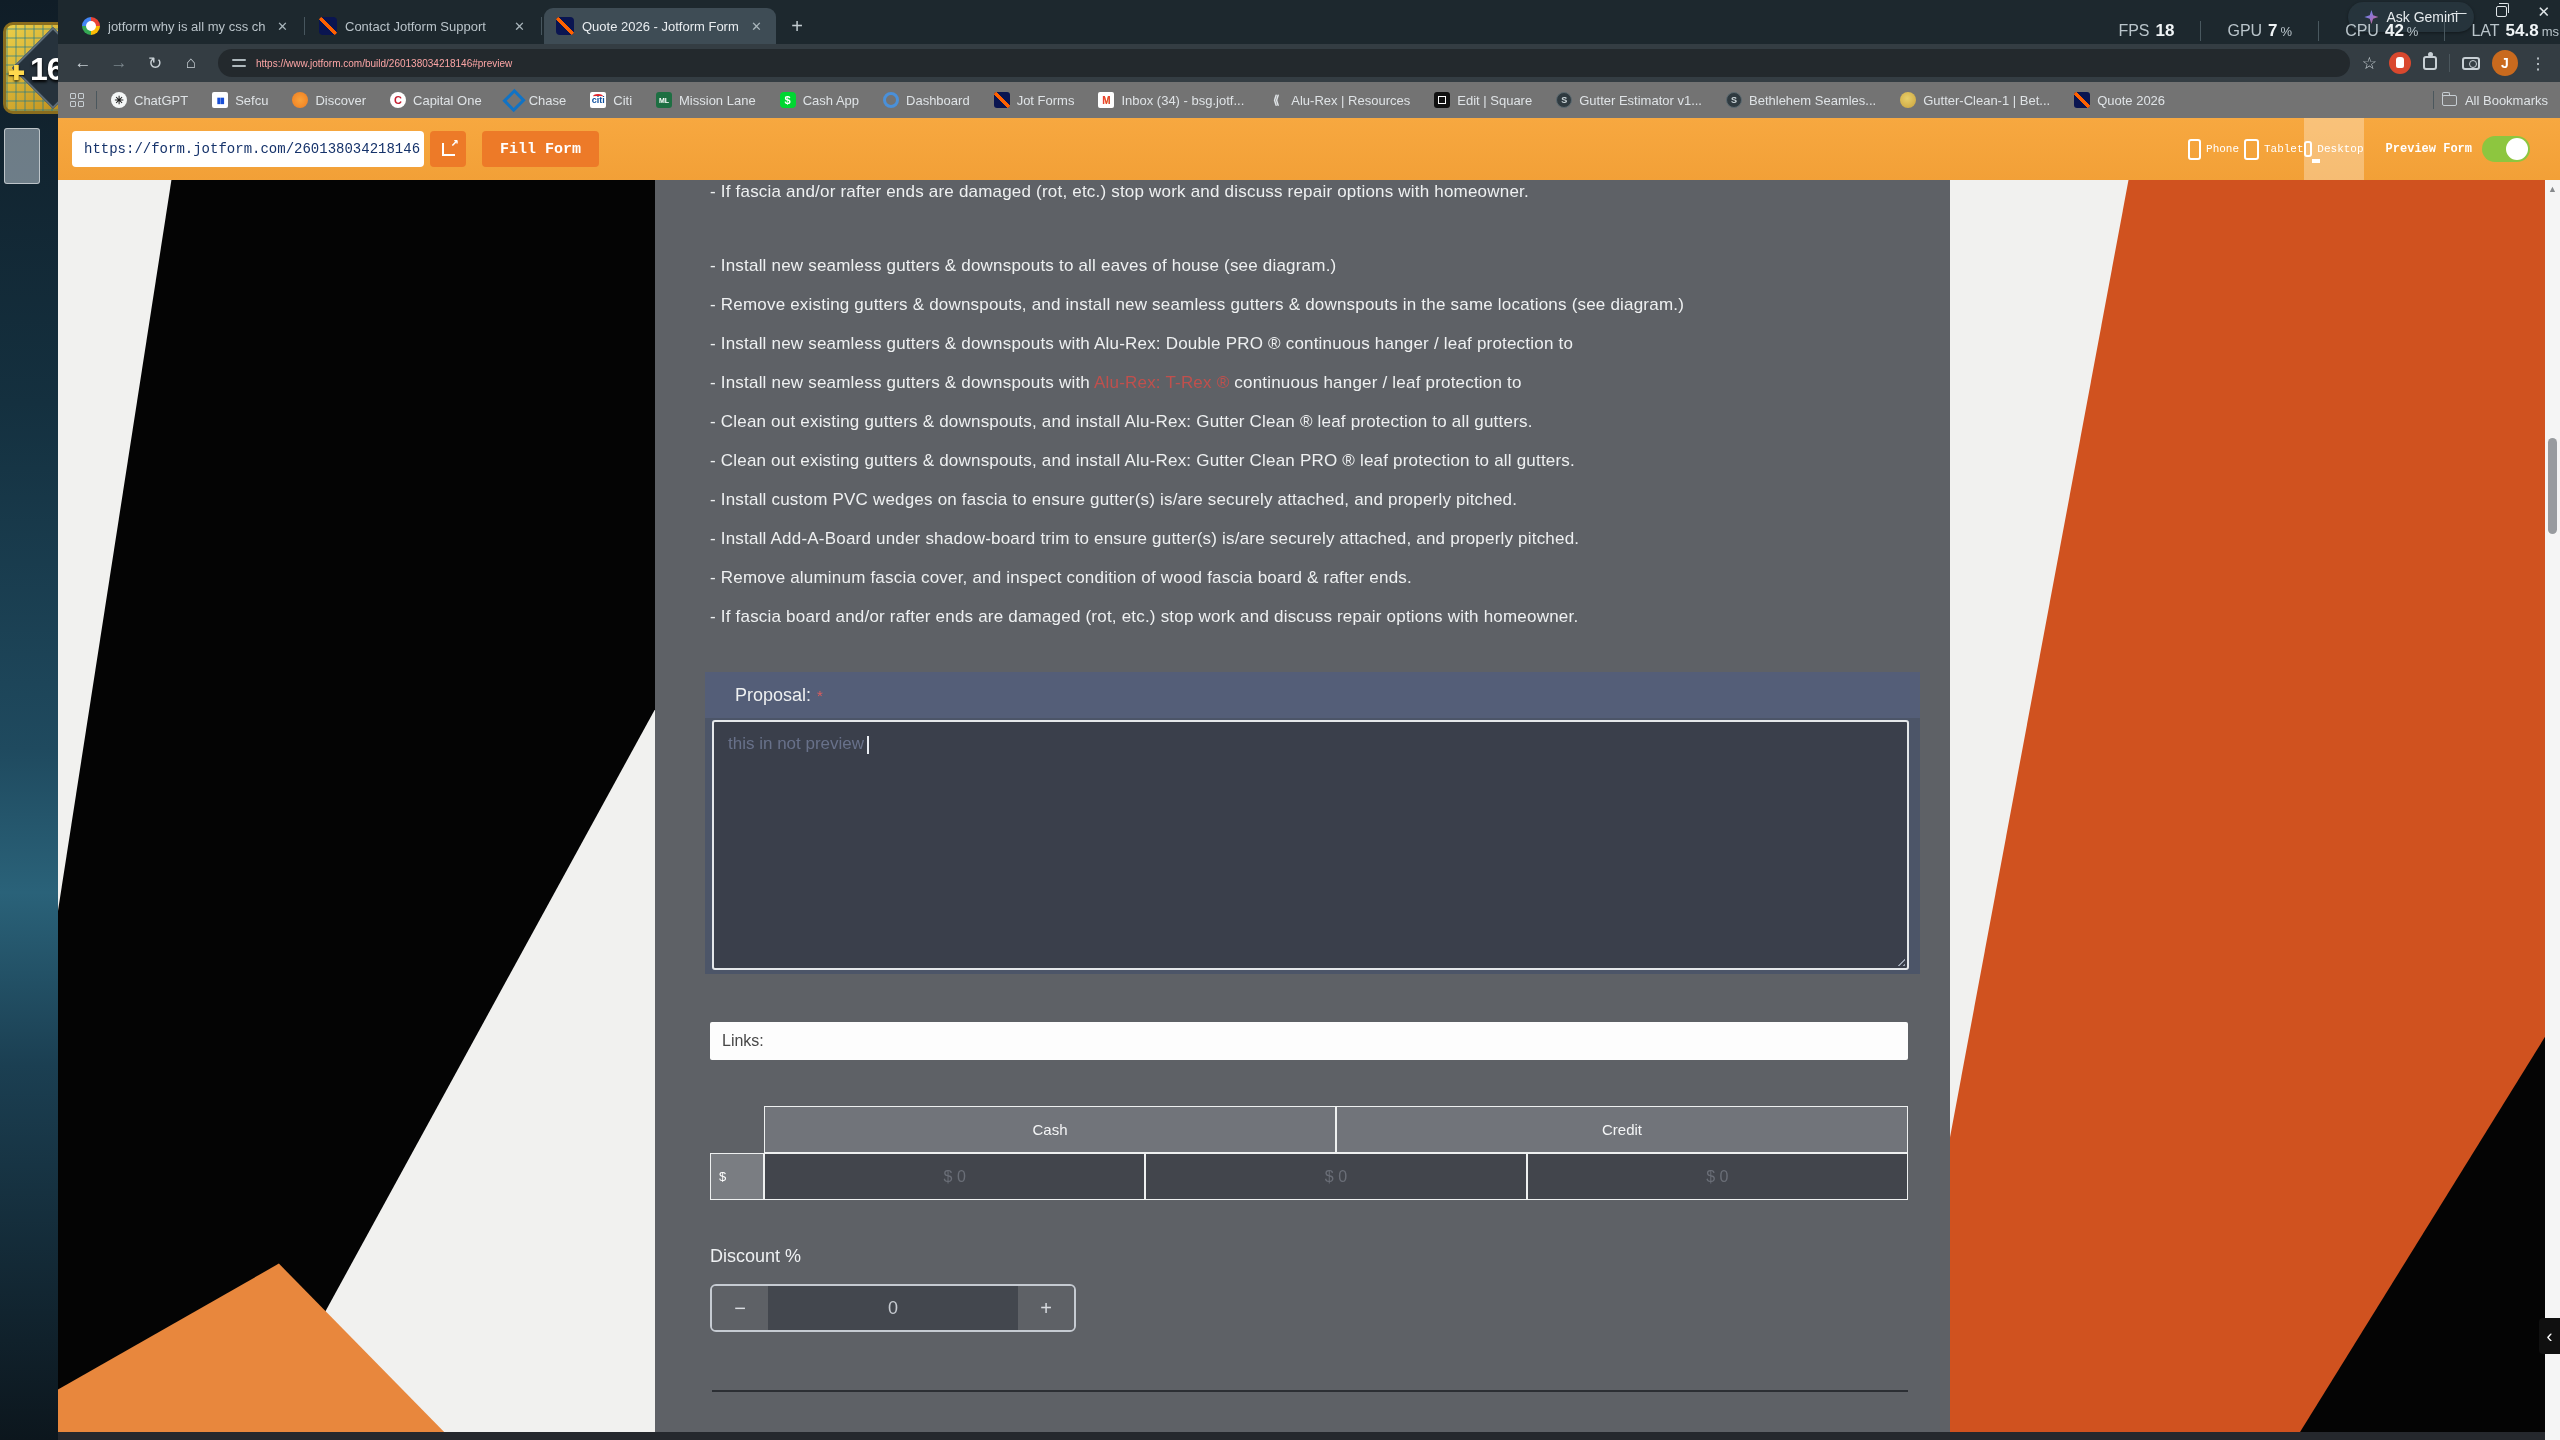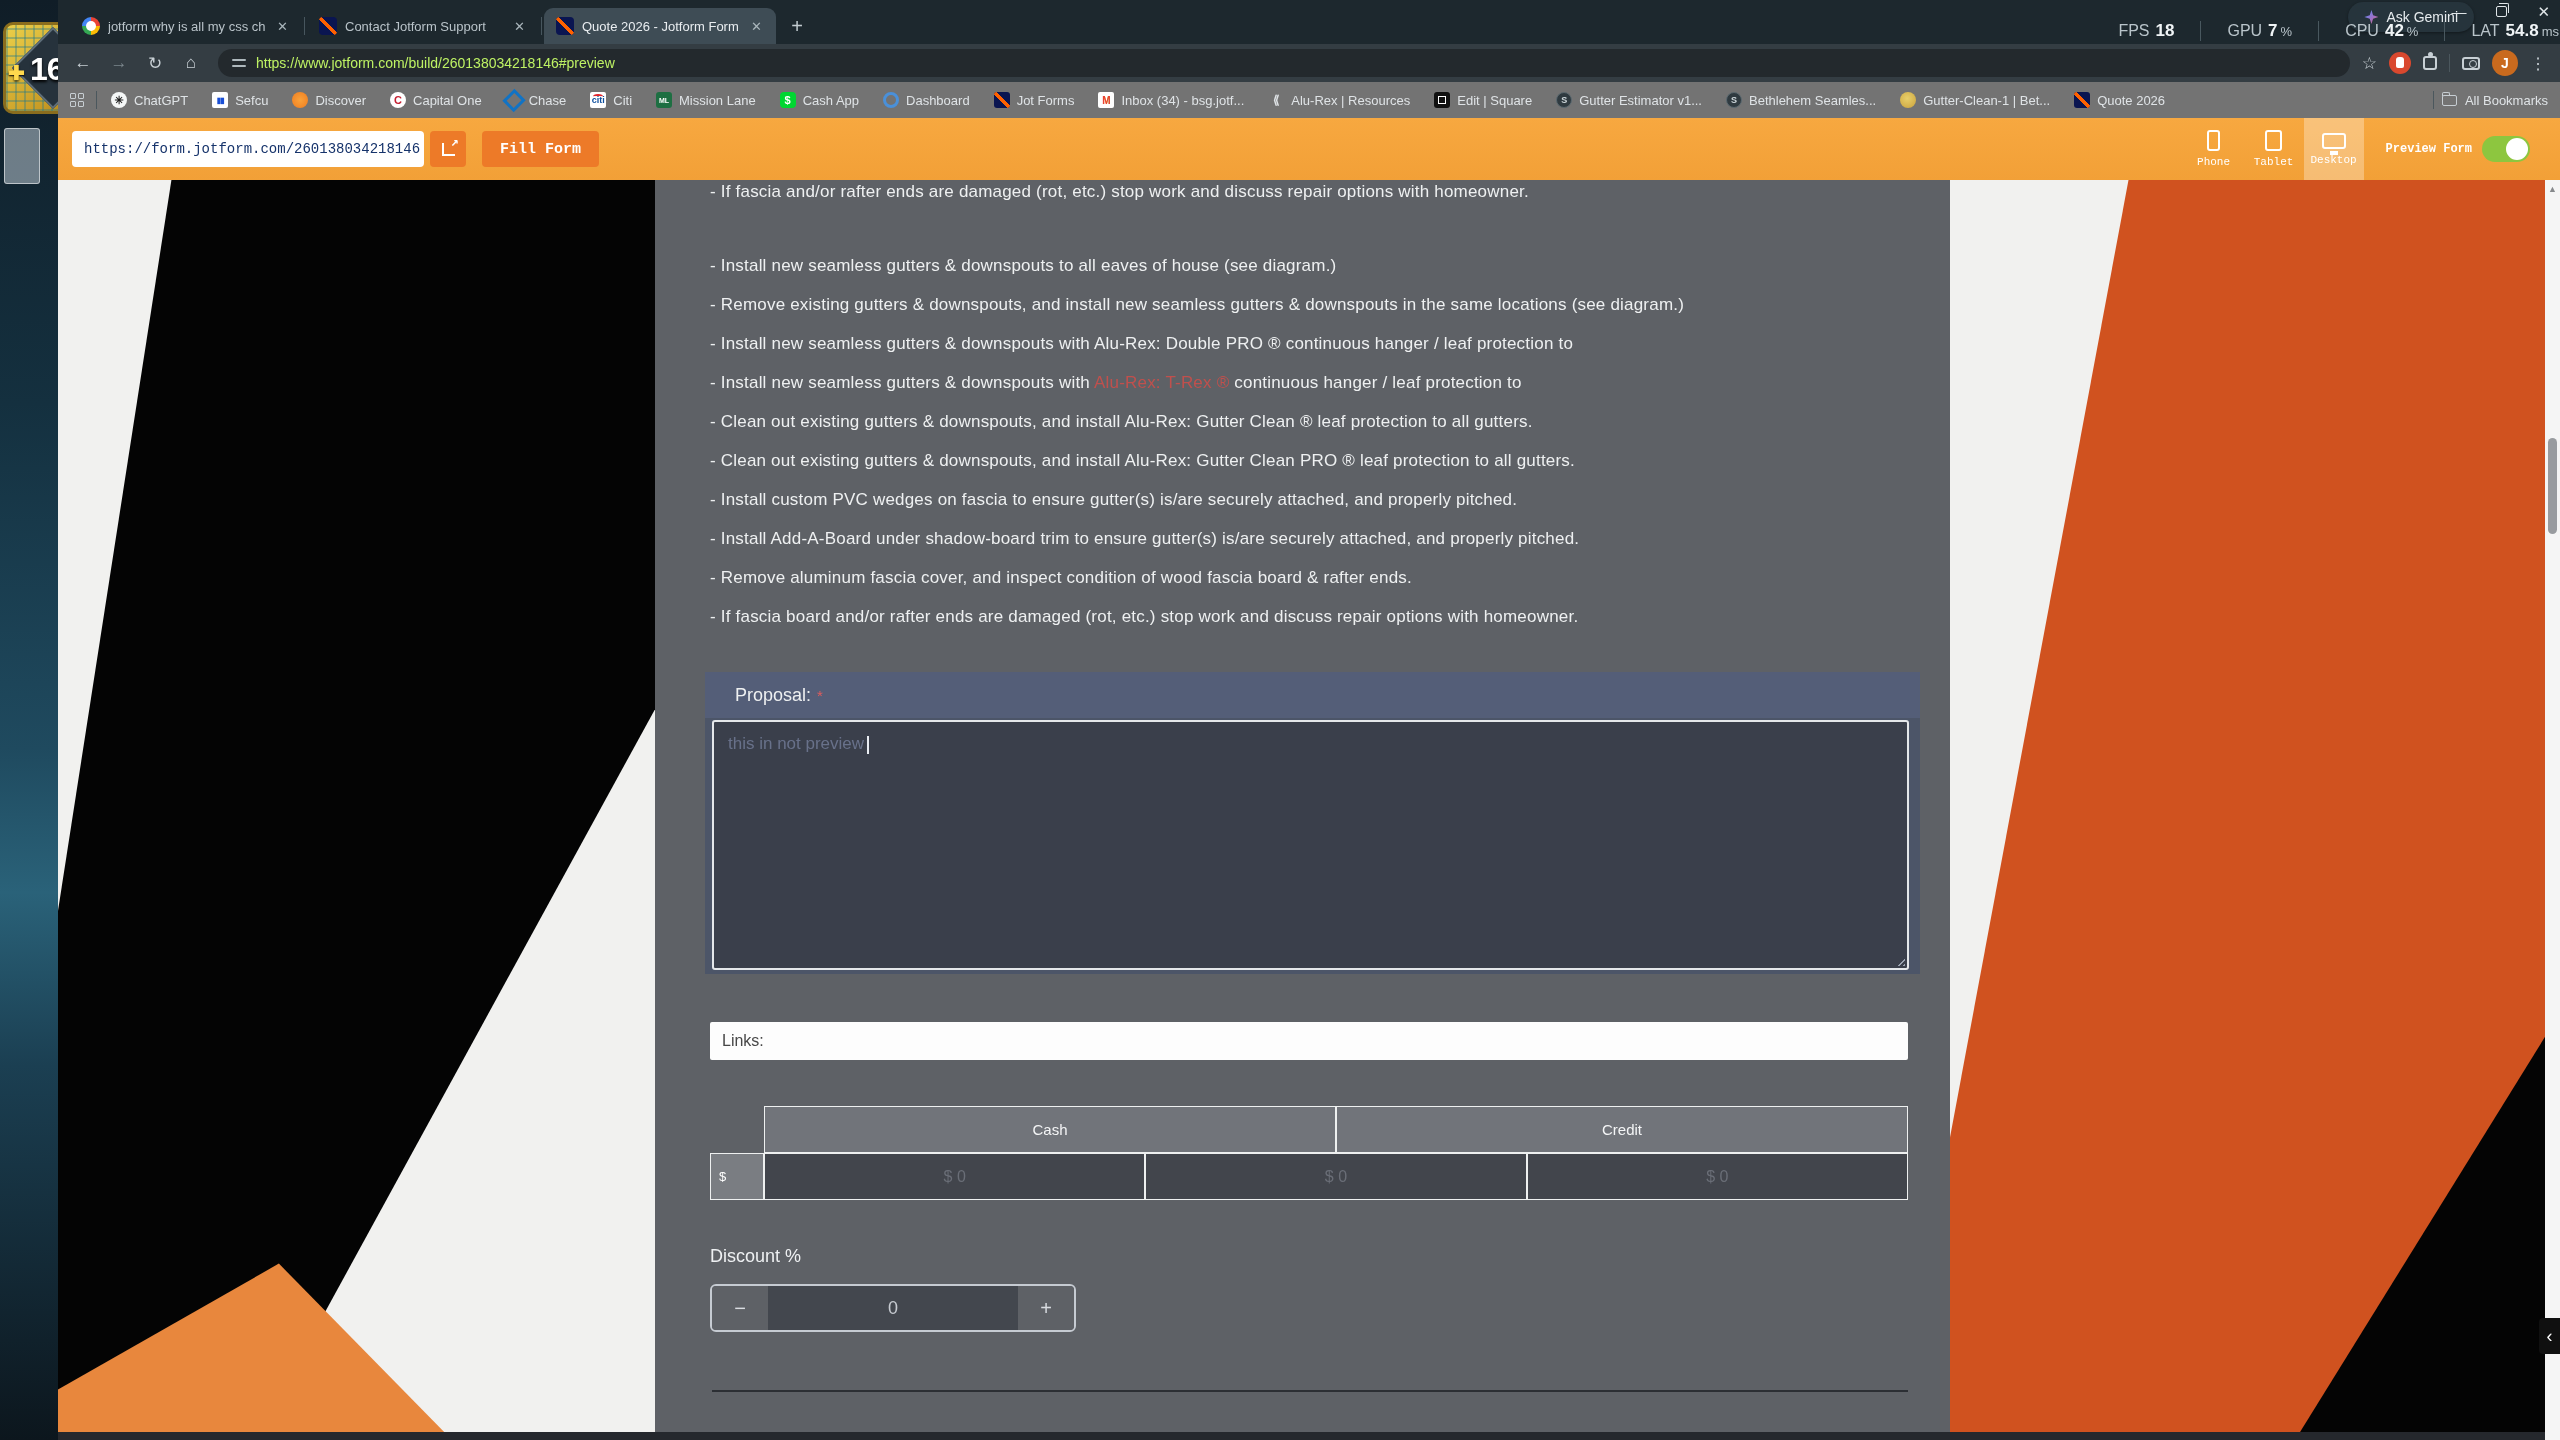--- a/index.html
+++ b/index.html
@@ -59,21 +59,21 @@
     clip-path:polygon(50% 0,62% 38%,100% 50%,62% 62%,50% 100%,38% 62%,0 50%,38% 38%); }
 
   
   .toolbar { height:38px; background:#343d43; display:flex; align-items:center; padding:0 10px; gap:6px; flex:0 0 auto; }
   .navic { width:30px; height:30px; display:flex; align-items:center; justify-content:center; color:#c8d0d5; font-size:17px; border-radius:50%; }
   .navic.dim { color:#7c878d; }
   .addr { flex:1; height:28px; background:#23292d; border-radius:14px; display:flex; align-items:center; padding:0 14px; gap:10px; margin:0 6px; }
   .tune { width:14px; height:10px; position:relative; }
   .tune::before, .tune::after { content:""; position:absolute; left:0; right:0; height:2px; background:#aeb8bd; border-radius:1px; }
   .tune::before { top:1px; } .tune::after { bottom:1px; }
-  .addr .url { color:#bef264; font-size:14px; white-space:nowrap; }
+  .addr .url { color:#fca5a5; font-size:10px; white-space:nowrap; }
   .tb-right { display:flex; align-items:center; gap:12px; padding-right:4px; }
   .star { color:#c8d0d5; font-size:17px; }
   .adblock { width:22px; height:22px; border-radius:50%; background:#d9482e; position:relative; }
   .adblock::after { content:""; position:absolute; left:7px; top:5px; width:8px; height:11px; background:#fff; border-radius:3px 3px 2px 2px; }
   .puzzle { width:14px; height:14px; border:2px solid #c8d0d5; border-radius:3px; position:relative; }
   .puzzle::before { content:""; position:absolute; left:3px; top:-6px; width:5px; height:5px; background:#c8d0d5; border-radius:50%; }
   .vsep { width:1px; height:18px; background:#4b575d; }
   .sidepanel { width:18px; height:13px; border:2px solid #c8d0d5; border-radius:3px; position:relative; }
   .sidepanel::after { content:""; position:absolute; right:1px; bottom:0; width:6px; height:6px; border:1.5px solid #c8d0d5; border-radius:50%; }
   .avatar { width:26px; height:26px; border-radius:50%; background:#c96a1e; color:#fff; font-size:14px; font-weight:bold;
@@ -115,21 +115,21 @@
   
   .jotbar { height:62px; background:linear-gradient(180deg,#f7a840,#f2a037); display:flex; align-items:center; padding:0 14px; flex:0 0 auto;font-family:Liberation Mono, monospace; }
   .jf-url { width:352px; height:36px; background:#fff; border-radius:4px; display:flex; align-items:center; padding:0 12px;
     color:#16336b; font-size:14px; white-space:nowrap; overflow:hidden; }
   .jf-ext { width:36px; height:36px; background:#ed7a28; border-radius:4px; margin-left:6px; display:flex; align-items:center; justify-content:center; color:#fff; }
   .extglyph { width:13px; height:13px; border-left:2px solid #fff; border-bottom:2px solid #fff; position:relative; }
   .extglyph::after { content:"↗"; position:absolute; right:-4px; top:-9px; font-size:13px; font-weight:bold; }
   .jf-fill { height:36px; background:#ed7a28; border-radius:4px; margin-left:16px; padding:0 18px; display:flex; align-items:center;
     color:#fff; font-size:15px; font-weight:bold; }
   .jf-right { margin-left:auto; display:flex; align-items:center; height:62px; }
-  .device { width:60px; height:62px; display:flex; flex-direction:column; align-items:center; justify-content:center; gap:5px; color:#fff; font-size:11px; }
+  .device { width:60px; height:62px; display:flex; flex-direction:row; align-items:center; justify-content:center; gap:5px; color:#fff; font-size:11px; }
   .device.active { background:rgba(255,255,255,.30); }
   .d-ic { display:block; }
   .ic-phone { width:13px; height:21px; border:2px solid #fff; border-radius:3px; }
   .ic-tablet { width:17px; height:21px; border:2px solid #fff; border-radius:3px; }
   .ic-desktop { width:24px; height:16px; border:2px solid #fff; border-radius:3px; position:relative; }
   .ic-desktop::after { content:""; position:absolute; left:6px; bottom:-6px; width:8px; height:2px; background:#fff; box-shadow:0 2px 0 #fff; }
   .preview { display:flex; align-items:center; gap:10px; margin:0 16px 0 22px; }
   .preview .pl { color:#fff; font-size:12px; font-weight:bold; }
   .toggle { width:48px; height:26px; border-radius:13px; background:#8dc63f; position:relative; }
   .toggle .knob { position:absolute; right:2px; top:2px; width:22px; height:22px; border-radius:50%; background:#fff; }

